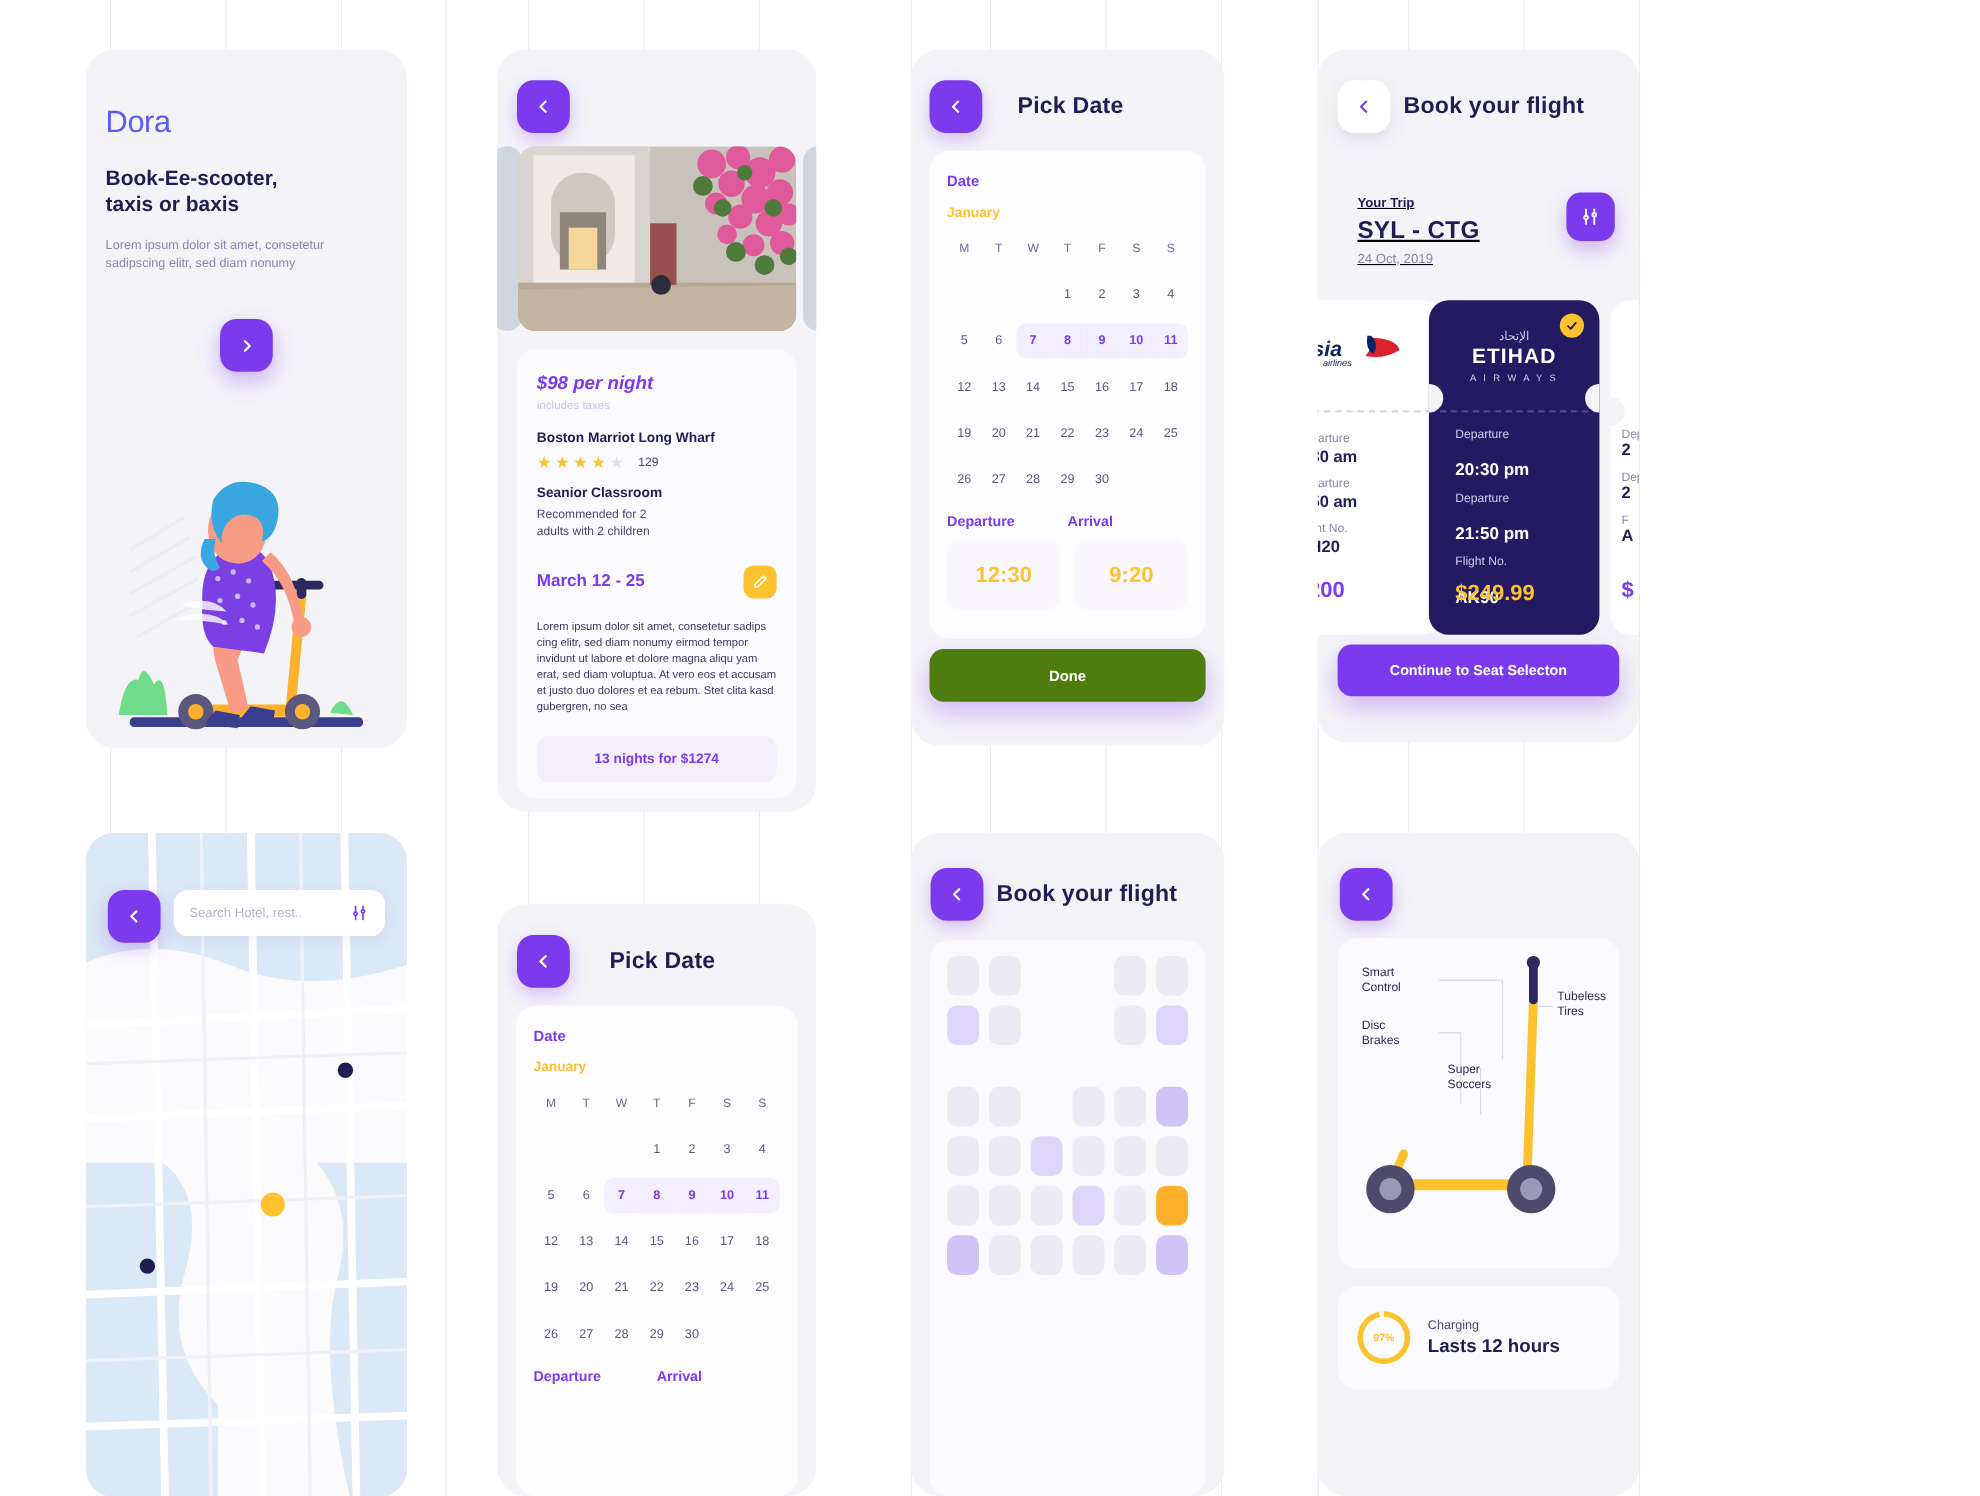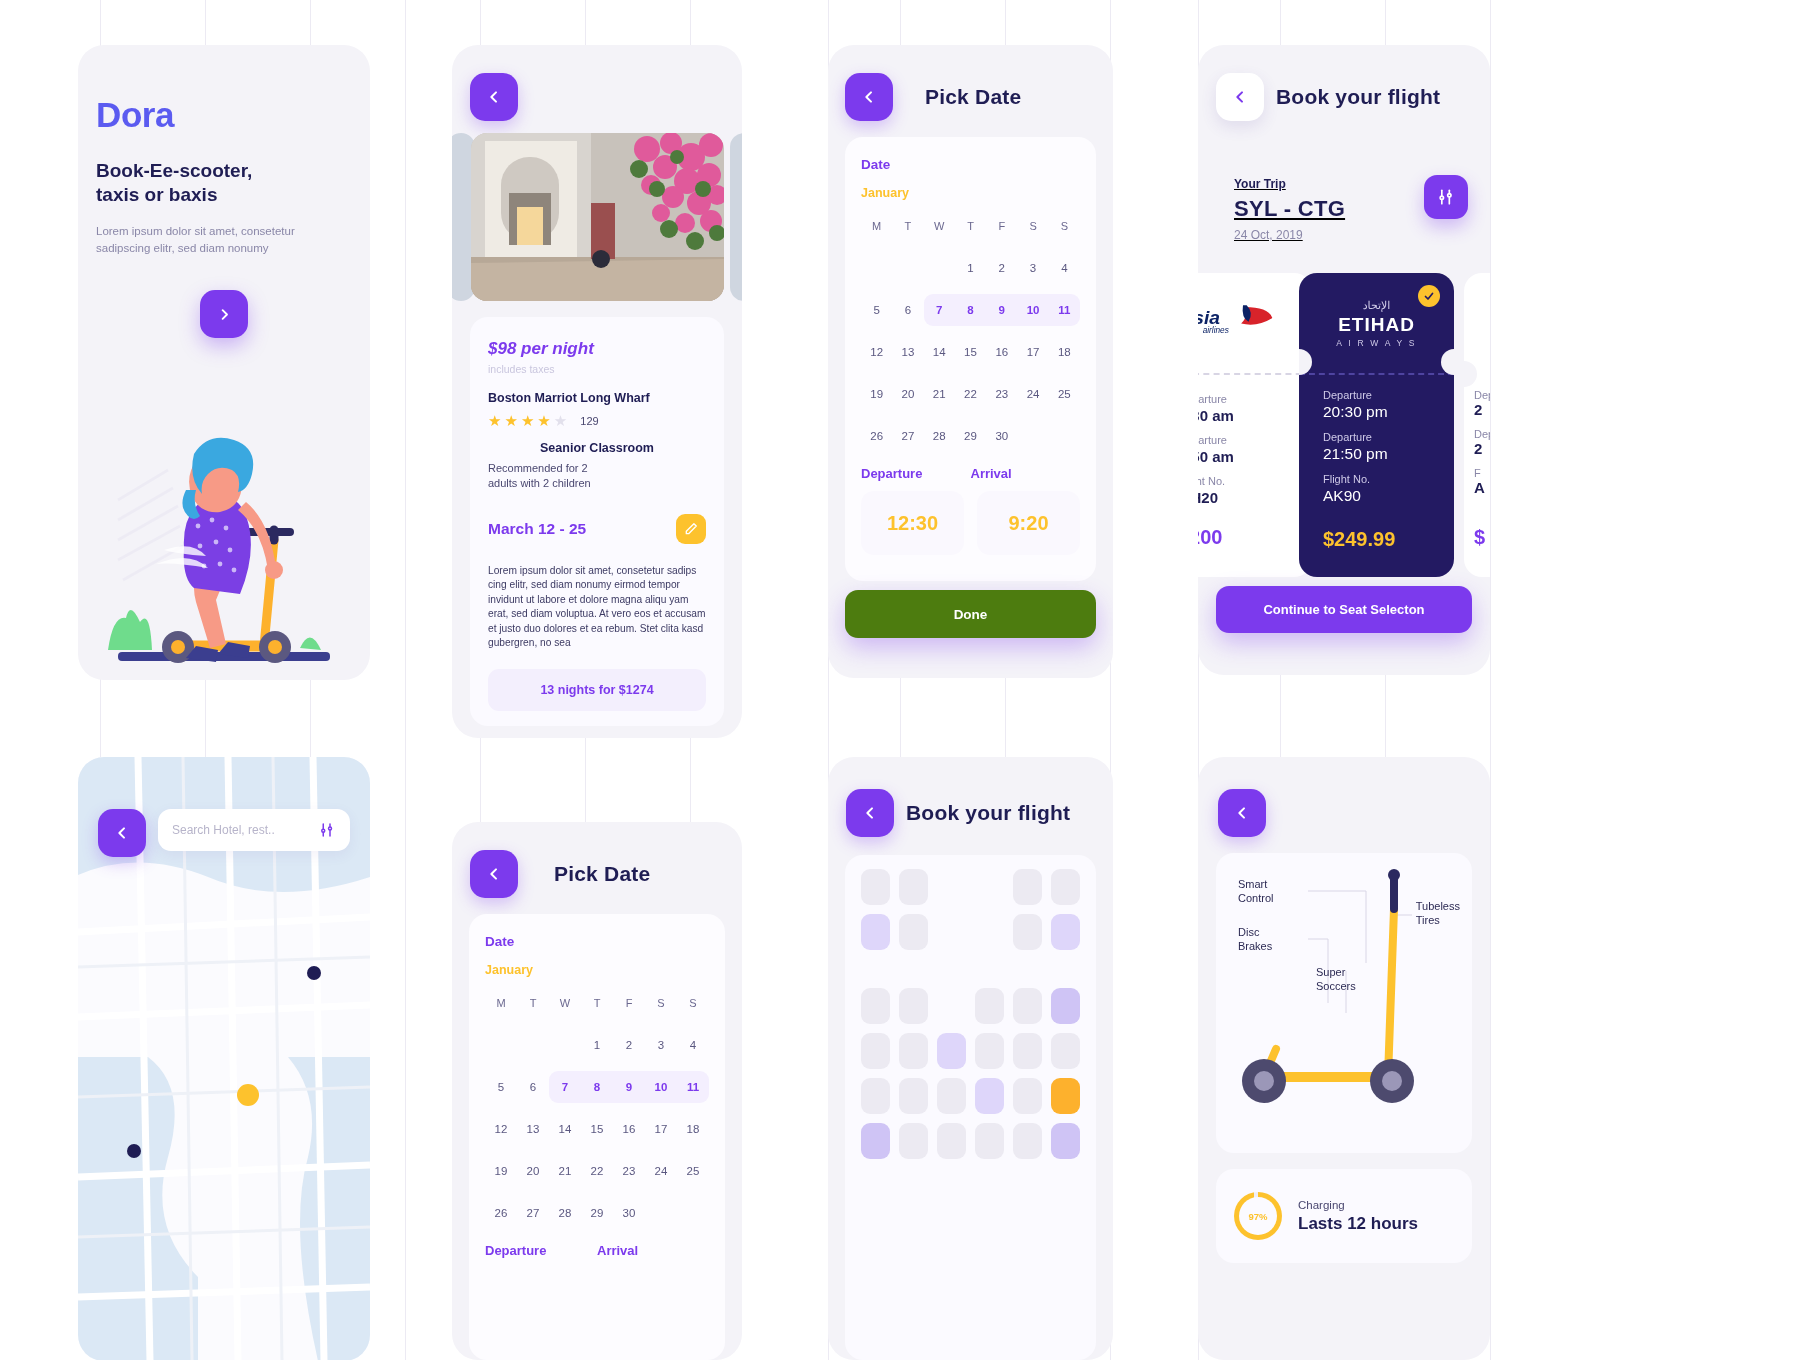--- a/index.html
+++ b/index.html
@@ -35,41 +35,41 @@
   .fwdbtn {
     width:48px; height:48px; border-radius:15px;
     background:#7c3aed;
     display:flex; align-items:center; justify-content:center;
     box-shadow:0 8px 20px rgba(124,58,237,.35);
   }
   .scrtitle { font-size:21px; font-weight:bold; color:#1f1d54; letter-spacing:.2px; }
 
   
   #s1 { left:78px; top:45px; width:292px; height:635px; background:#f4f3f8; }
-  #s1 .brand { font-size:35px; font-weight:bold; color:#5b5bf0; letter-spacing:-.4px; }
+  #s1 .brand { font-size:28px; font-weight:normal; color:#5b5bf0; letter-spacing:-.4px; }
   #s1 .head { font-size:19px; font-weight:bold; color:#1f1d54; line-height:1.27; margin-top:24px; }
   #s1 .sub  { font-size:11.5px; color:#8a87a8; line-height:1.45; margin-top:16px; }
   .illus { position:absolute; left:0; right:0; bottom:0; height:330px; }
 
   
   #s2 { left:452px; top:45px; width:290px; height:693px; background:#f4f3f8; }
   .imgrow { position:absolute; left:0; right:0; top:88px; height:168px; }
   .photo { position:absolute; top:0; height:168px; border-radius:16px; overflow:hidden; }
   .detail {
     position:absolute; left:18px; right:18px; top:272px; bottom:12px;
     background:#fbfaff; border-radius:18px; padding:22px 18px 0;
   }
   .price { font-size:17px; font-weight:bold; color:#7c3aed;font-style:italic; }
   .taxes { font-size:10.5px; color:#c9c6de; margin-top:4px; }
   .hotelname { font-size:12.5px; font-weight:bold; color:#1f1d54; margin-top:16px; }
   .starrow { display:flex; align-items:center; gap:3px; margin-top:8px; }
   .star { font-size:15px; color:#fdc22d; line-height:1; }
   .star.off { color:#e2e0ec; }
   .revcount { font-size:11px; color:#4a4770; margin-left:10px; }
-  .room { font-size:12.5px; font-weight:bold; color:#1f1d54; margin-top:13px;text-align:center; }
+  .room { font-size:12.5px; font-weight:bold; color:#1f1d54; margin-top:13px; }
   .rec { font-size:11px; color:#4a4770; line-height:1.4; margin-top:6px; }
   .daterow { display:flex; align-items:center; justify-content:space-between; margin-top:22px; }
   .daterange { font-size:15.5px; font-weight:bold; color:#7c3aed; }
   .editbtn { width:30px; height:30px; border-radius:9px; background:#fdc22d;
              display:flex; align-items:center; justify-content:center; }
   .lorem { font-size:10.2px; color:#3c3a63; line-height:1.42; margin-top:20px; }
   .nightsbtn {
     margin-top:18px; height:42px; border-radius:11px; background:#f3effd;
     display:flex; align-items:center; justify-content:center;
     font-size:12.5px; font-weight:bold; color:#7c3aed;
@@ -118,21 +118,21 @@
     border-radius:13px; background:#7c3aed;
     display:flex; align-items:center; justify-content:center;
     box-shadow:0 8px 18px rgba(124,58,237,.32);
   }
   .ticketrow { position:absolute; left:0; right:0; top:228px; height:304px; }
   .ticket { position:absolute; top:0; border-radius:18px; overflow:hidden; }
   .ticket.white { background:#ffffff; }
   .ticket.dark  { background:#231a62; }
   .notch { position:absolute; width:26px; height:26px; border-radius:50%; background:#f4f3f8; }
   .tk-dep-lbl { font-size:11px; color:#cfcae8; }
-  .tk-dep-val { font-size:15.5px; font-weight:normal; color:#ffffff; margin-top:2px; }
+  .tk-dep-val { font-size:15.5px; font-weight:bold; color:#ffffff; margin-top:18px; }
   .tk-price { font-size:20px; font-weight:bold; color:#fdc22d; }
   .checkdot { position:absolute; width:22px; height:22px; border-radius:50%; background:#fdc22d;
               display:flex; align-items:center; justify-content:center; }
   .contbtn {
     position:absolute; left:18px; right:18px; bottom:42px; height:47px;
     border-radius:13px; background:#7c3aed;
     display:flex; align-items:center; justify-content:center;
     color:#fff; font-size:13px; font-weight:bold;
     box-shadow:0 10px 24px rgba(124,58,237,.32);
   }

